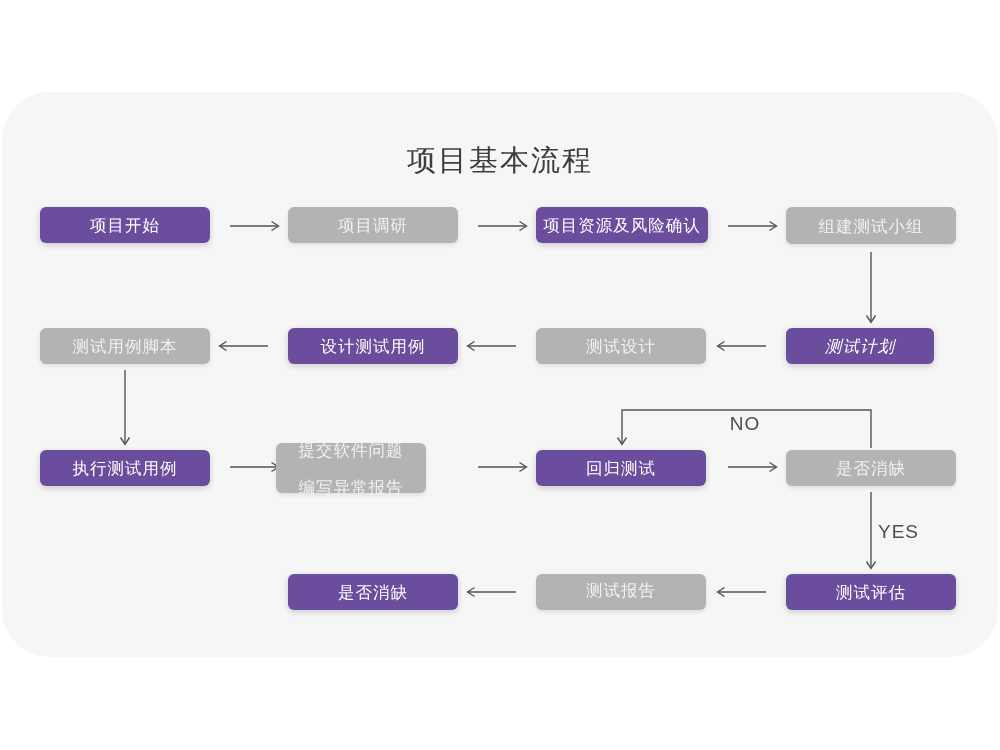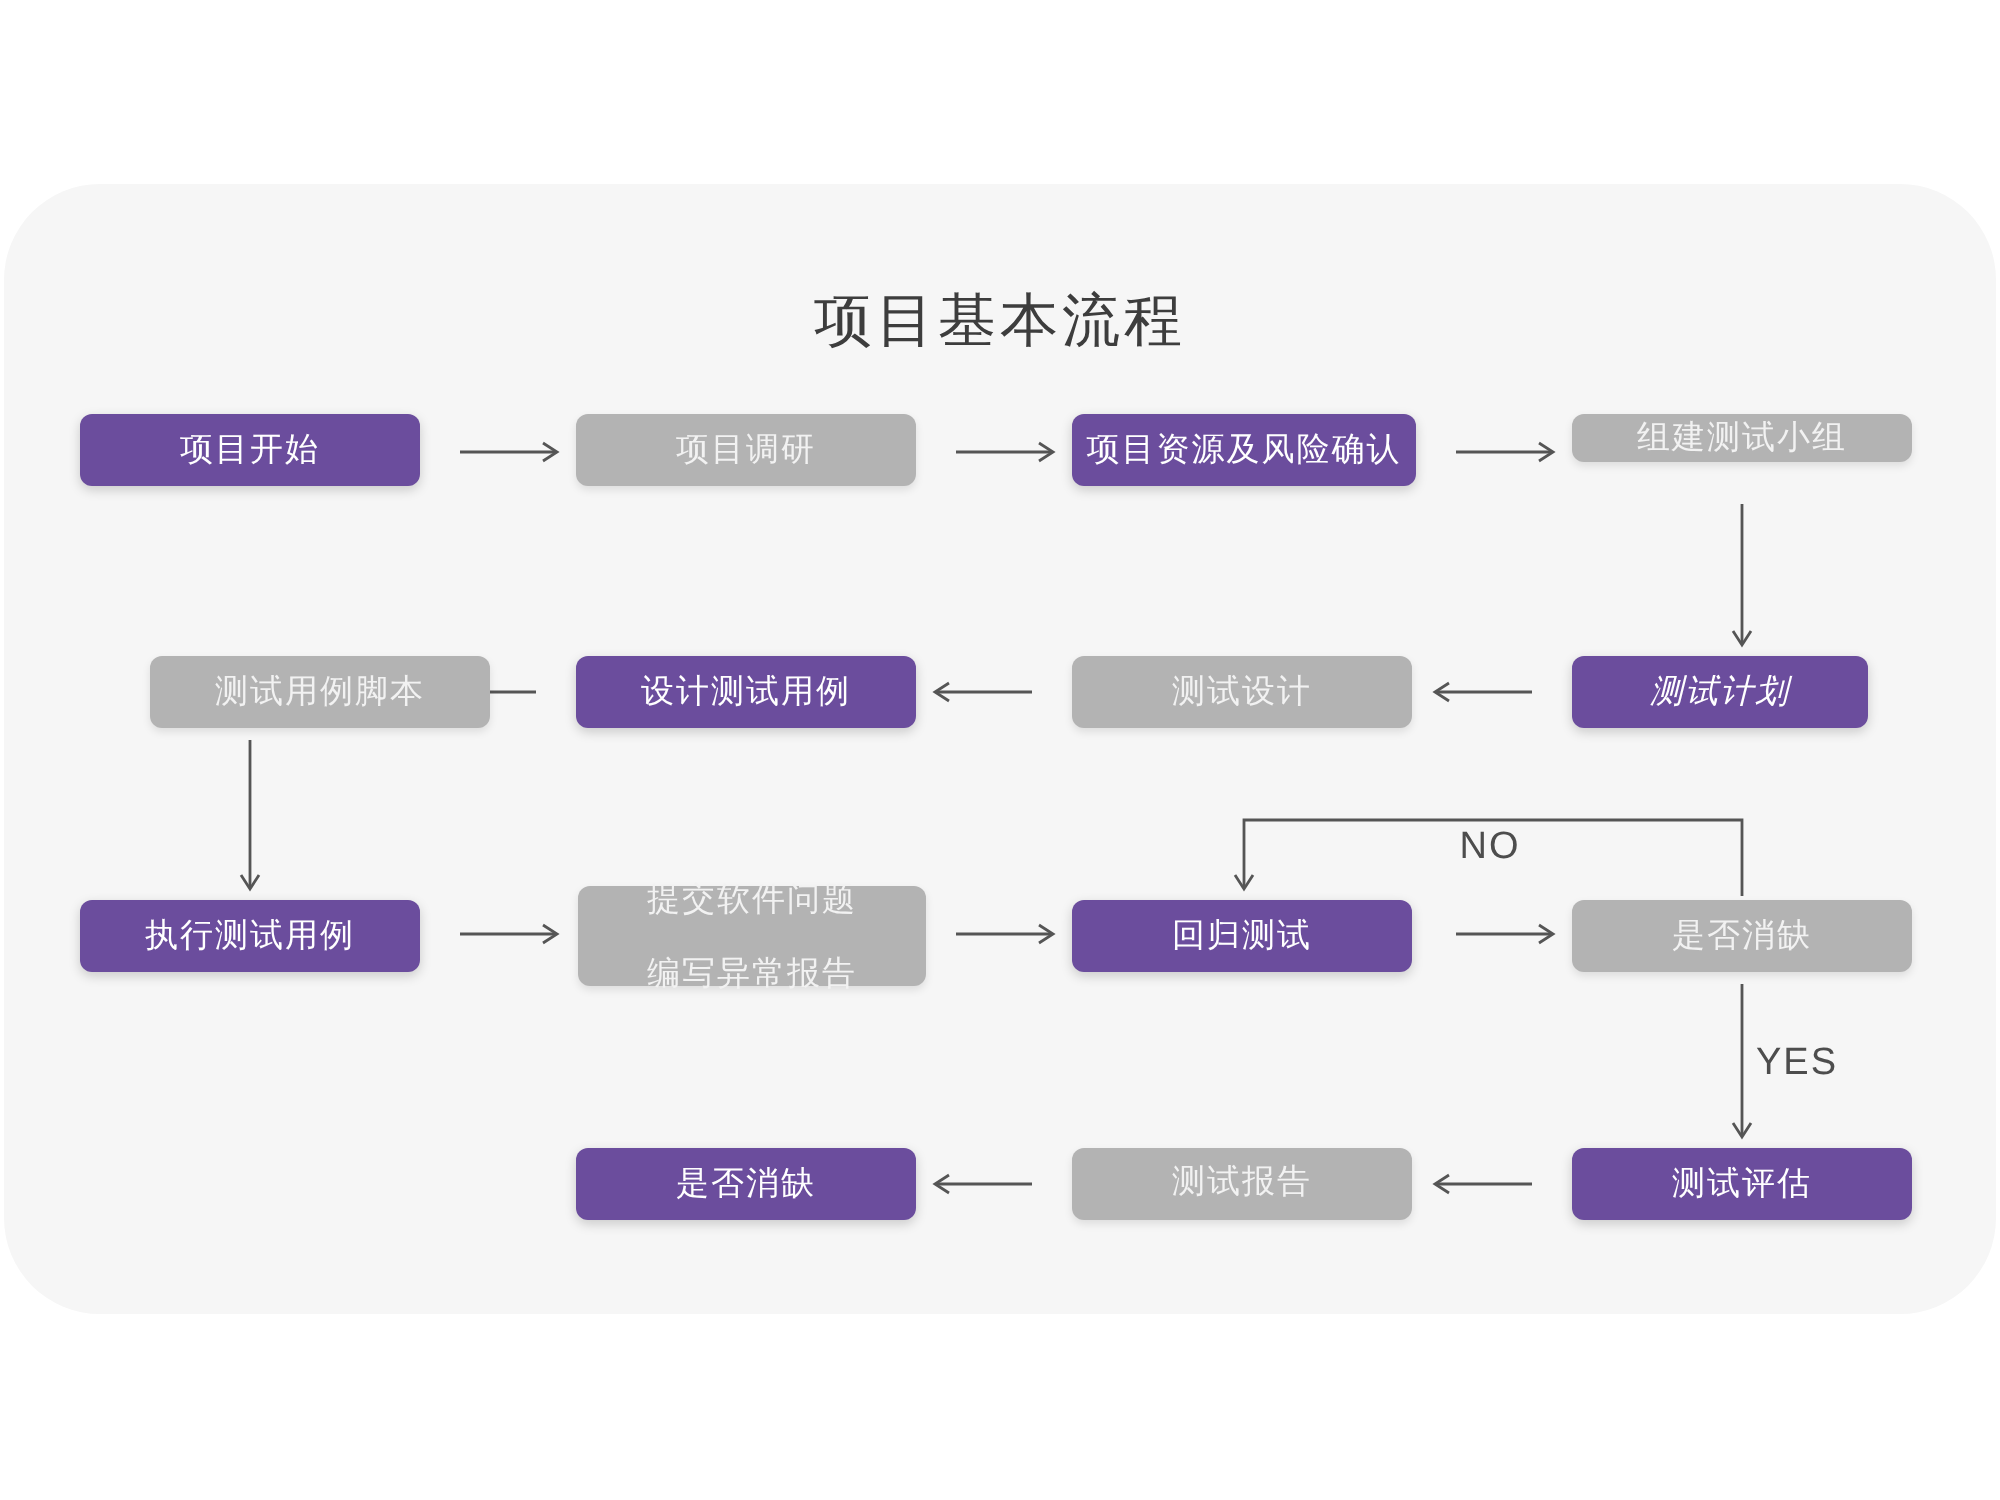--- a/index.html
+++ b/index.html
@@ -77,29 +77,29 @@
     letter-spacing: 1px;
     color: var(--arrow_label, #4d4d4d);
   }
   .edge-label.no  { left: 721px; top: 413px; width: 48px; text-align: center; }
   .edge-label.yes { left: 878px; top: 521px; }
 
   
   .n-project-start       { left: 40px;  top: 207px; width: 170px; height: 36px; }
   .n-project-research    { left: 288px; top: 207px; width: 170px; height: 36px; }
   .n-risk-confirm        { left: 536px; top: 207px; width: 172px; height: 36px; }
-  .n-build-test-team     { left: 786px; top: 207px; width: 170px; height: 24px; }
+  .n-build-test-team     { left: 786px; top: 207px; width: 170px; height: 37px; }
 
-  .n-test-case-script    { left: 40px;  top: 328px; width: 170px; height: 36px; margin-left: 35px; }
+  .n-test-case-script    { left: 40px;  top: 328px; width: 170px; height: 36px; }
   .n-design-test-cases   { left: 288px; top: 328px; width: 170px; height: 36px; }
   .n-test-design         { left: 536px; top: 328px; width: 170px; height: 36px; }
   .n-test-plan           { left: 786px; top: 328px; width: 148px; height: 36px; font-style: italic; }
 
   .n-execute-test-cases  { left: 40px;  top: 450px; width: 170px; height: 36px; }
-  .n-submit-issue-report { left: 289px; top: 443px; width: 174px; height: 50px; gap: 15px; }
+  .n-submit-issue-report { left: 276px; top: 443px; width: 150px; height: 50px; gap: 15px; }
   .n-regression-test     { left: 536px; top: 450px; width: 170px; height: 36px; }
   .n-defect-cleared      { left: 786px; top: 450px; width: 170px; height: 36px; }
 
   .n-project-end         { left: 288px; top: 574px; width: 170px; height: 36px; }
   .n-test-report         { left: 536px; top: 574px; width: 170px; height: 36px; font-family: Liberation Mono, monospace; }
   .n-test-evaluate       { left: 786px; top: 574px; width: 170px; height: 36px; }
 </style>
 </head>
 <body>
 

